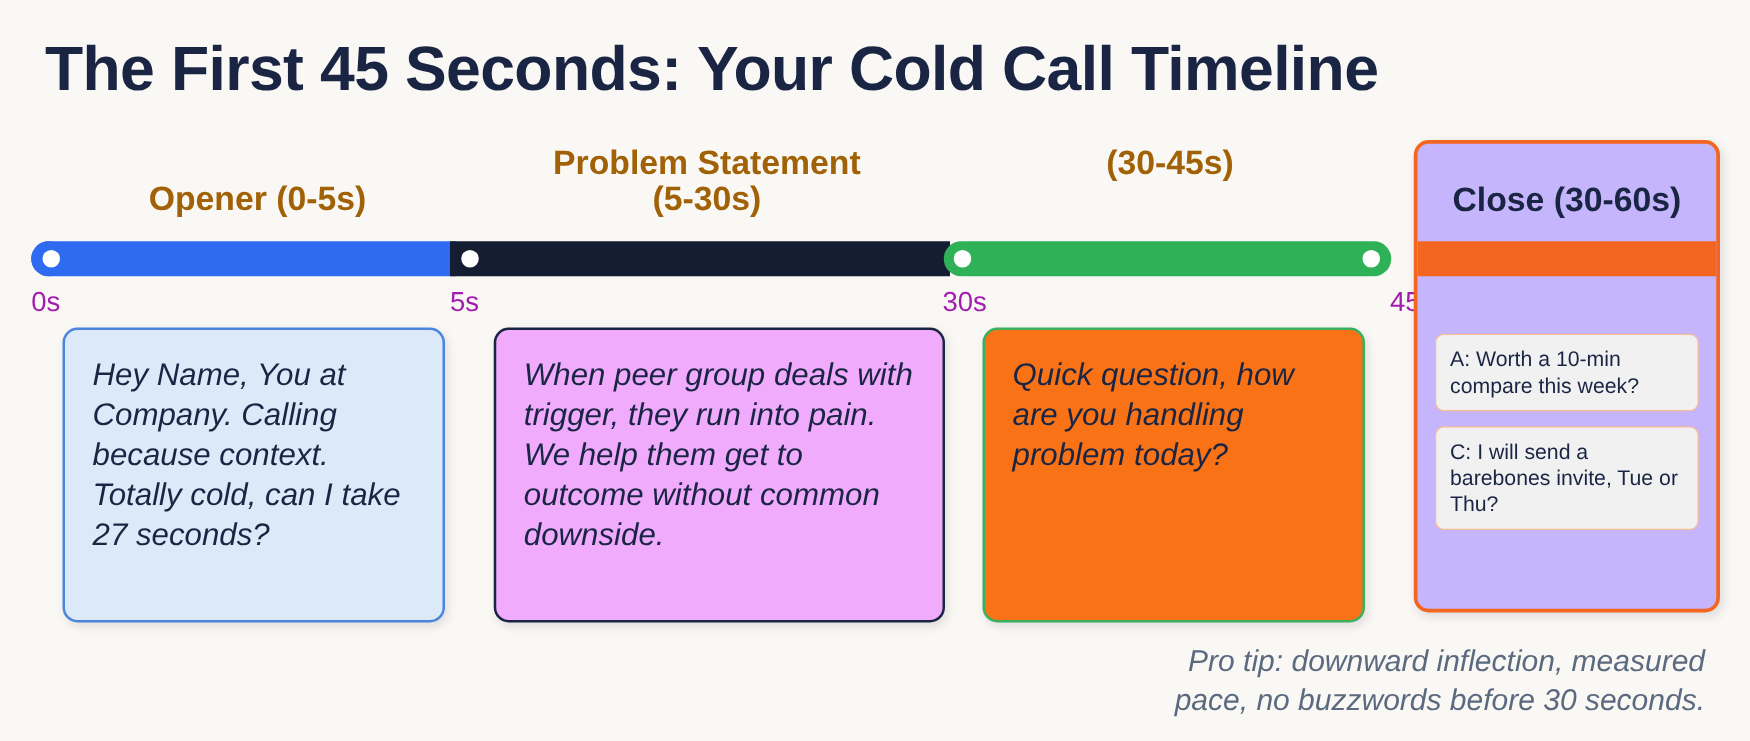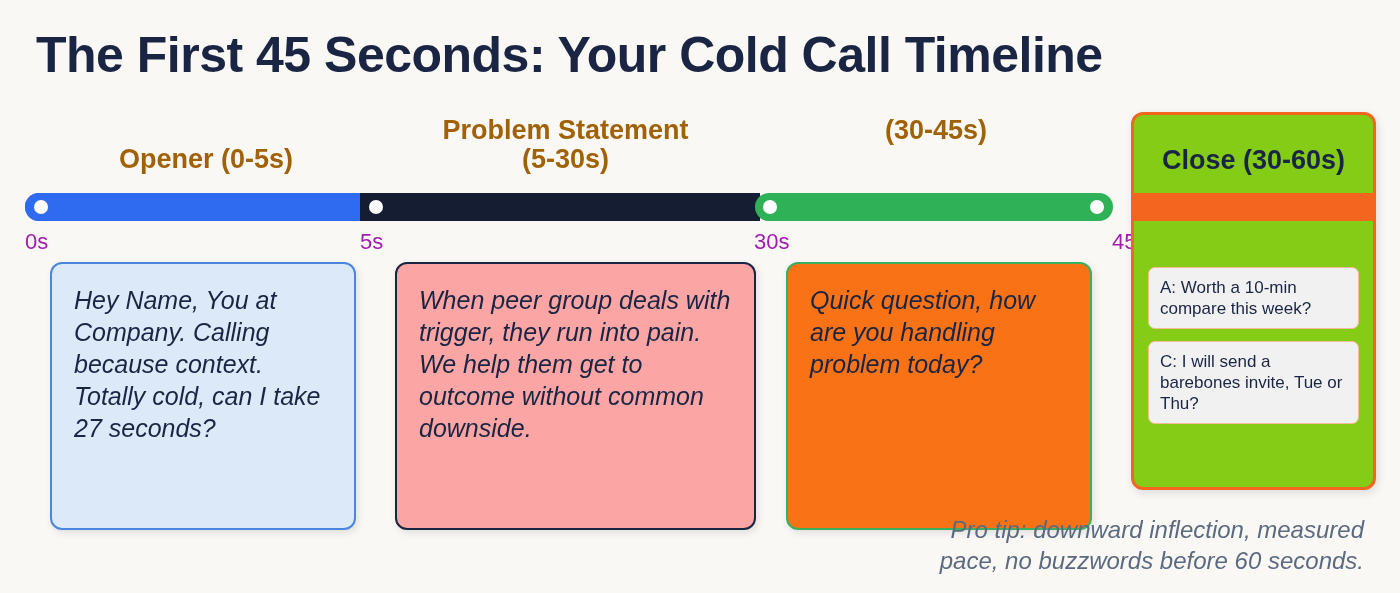--- a/index.html
+++ b/index.html
@@ -104,54 +104,54 @@
   }
   .tick.t0 { left: 25px; }
   .tick.t1 { left: 360px; }
   .tick.t2 { left: 754px; }
   .tick.t3 { left: 1072px; margin-left: 40px; }
 
   
   .card {
     position: absolute;
     top: 262px;
-    height: 268px;
+    height: 236px;
     border-radius: 12px;
     padding: 20px 20px 14px 22px;
     font-size: 25px;
     line-height: 1.28;
     font-style: italic;
     color: #1a2544;
     box-shadow: 2px 3px 7px rgba(60,60,70,0.13);
     overflow: hidden;
   }
   .card.c0 {
     left: 50px; width: 306px;
     background: #dce9f9;
     border: 2px solid #4a86dd;
   }
   .card.c1 {
     left: 395px; width: 361px;
-    background: #fca5a5;
+    background: #f0abfc;
     border: 2px solid #1a2544;
   }
   .card.c2 {
     left: 786px; width: 306px;
     background: #f97316;
     border: 2px solid #3aaf5e;
   }
 
   
   .close-panel {
     position: absolute;
     left: 1131px;
     top: 112px;
     width: 245px;
     height: 378px;
-    background: #84cc16;
+    background: #c4b5fd;
     border: 3px solid #f4661f;
     border-radius: 12px;
     box-shadow: 2px 3px 8px rgba(60,60,70,0.14);
     overflow: hidden;
   }
   .close-title {
     position: absolute;
     left: 0; right: 0;
     top: 30px;
     text-align: center;
@@ -235,13 +235,13 @@
 
 <div class="close-panel">
   <div class="close-title">Close (30-60s)</div>
   <div class="close-band"></div>
   <div class="chips">
     <div class="chip">A: Worth a 10-min compare this week?</div>
     <div class="chip">C: I will send a barebones invite, Tue or Thu?</div>
   </div>
 </div>
 
-<div class="pro-tip">Pro tip: downward inflection, measured pace, no buzzwords before 60 seconds.</div>
+<div class="pro-tip">Pro tip: downward inflection, measured pace, no buzzwords before 30 seconds.</div>
 
 </body></html>

